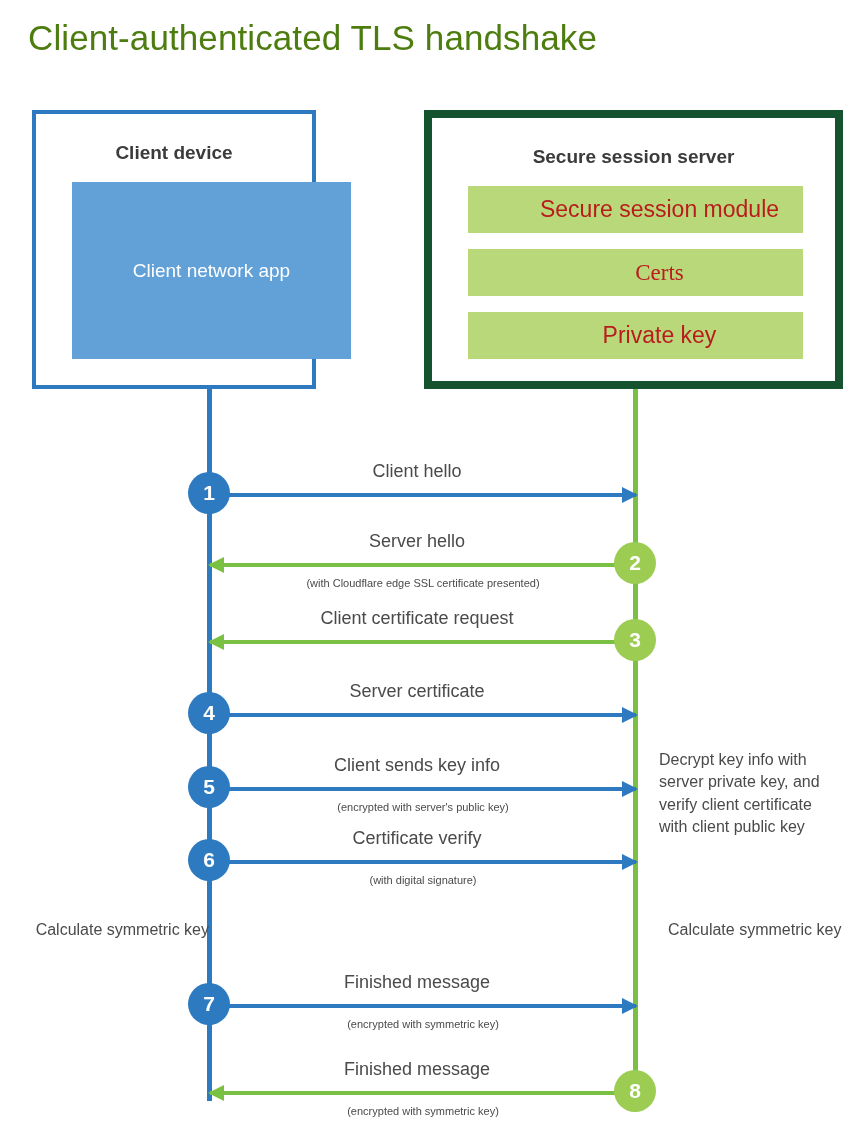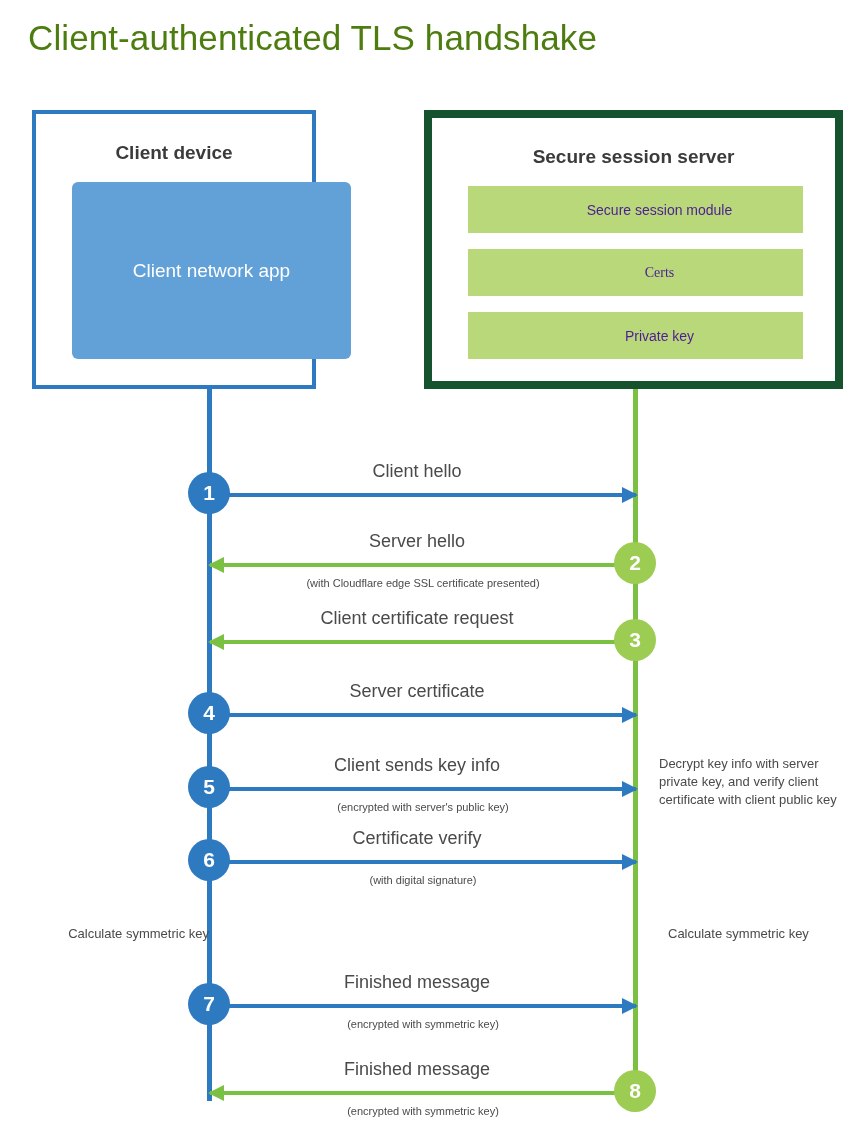--- a/index.html
+++ b/index.html
@@ -74,35 +74,34 @@
     background: #62a0d8;
     display: flex;
     align-items: center;
     justify-content: center;
     text-align: center;
     color: #ffffff;
     font-size: 19px;
     line-height: 1.35;
     box-sizing: border-box;
     padding: 0 10px;
-    border-radius: 6px;
   }
 
   
   .server-bar {
     position: absolute;
     left: 36px;
     width: 335px;
     height: 47px;
     background: #b9d87a;
     display: flex;
     align-items: center;
     justify-content: center;
-    color: #4c1d95;
-    font-size: 14px;
+    color: #b91c1c;
+    font-size: 23px;
     box-sizing: border-box;
     padding-left: 48px;
   }
   .server-bar.b0 { top: 68px; }
   .server-bar.b1 { top: 131px; font-family: Liberation Serif, serif; }
   .server-bar.b2 { top: 194px; }
 
   
   .lifeline {
     position: absolute;
@@ -195,24 +194,23 @@
     text-align: center;
     font-size: 11px;
     color: #4a4a4a;
     top: 14px;
     white-space: nowrap;
   }
 
   
   .side-note {
     position: absolute;
-    font-size: 13px;
+    font-size: 16px;
     line-height: 1.4;
     color: #4a4a4a;
-    margin-top: 6px;
   }
   .side-note.left-note {
     right: 656px;
     top: 919px;
     text-align: right;
     width: 200px;
   }
   .side-note.right-note-calc {
     left: 668px;
     top: 919px;

